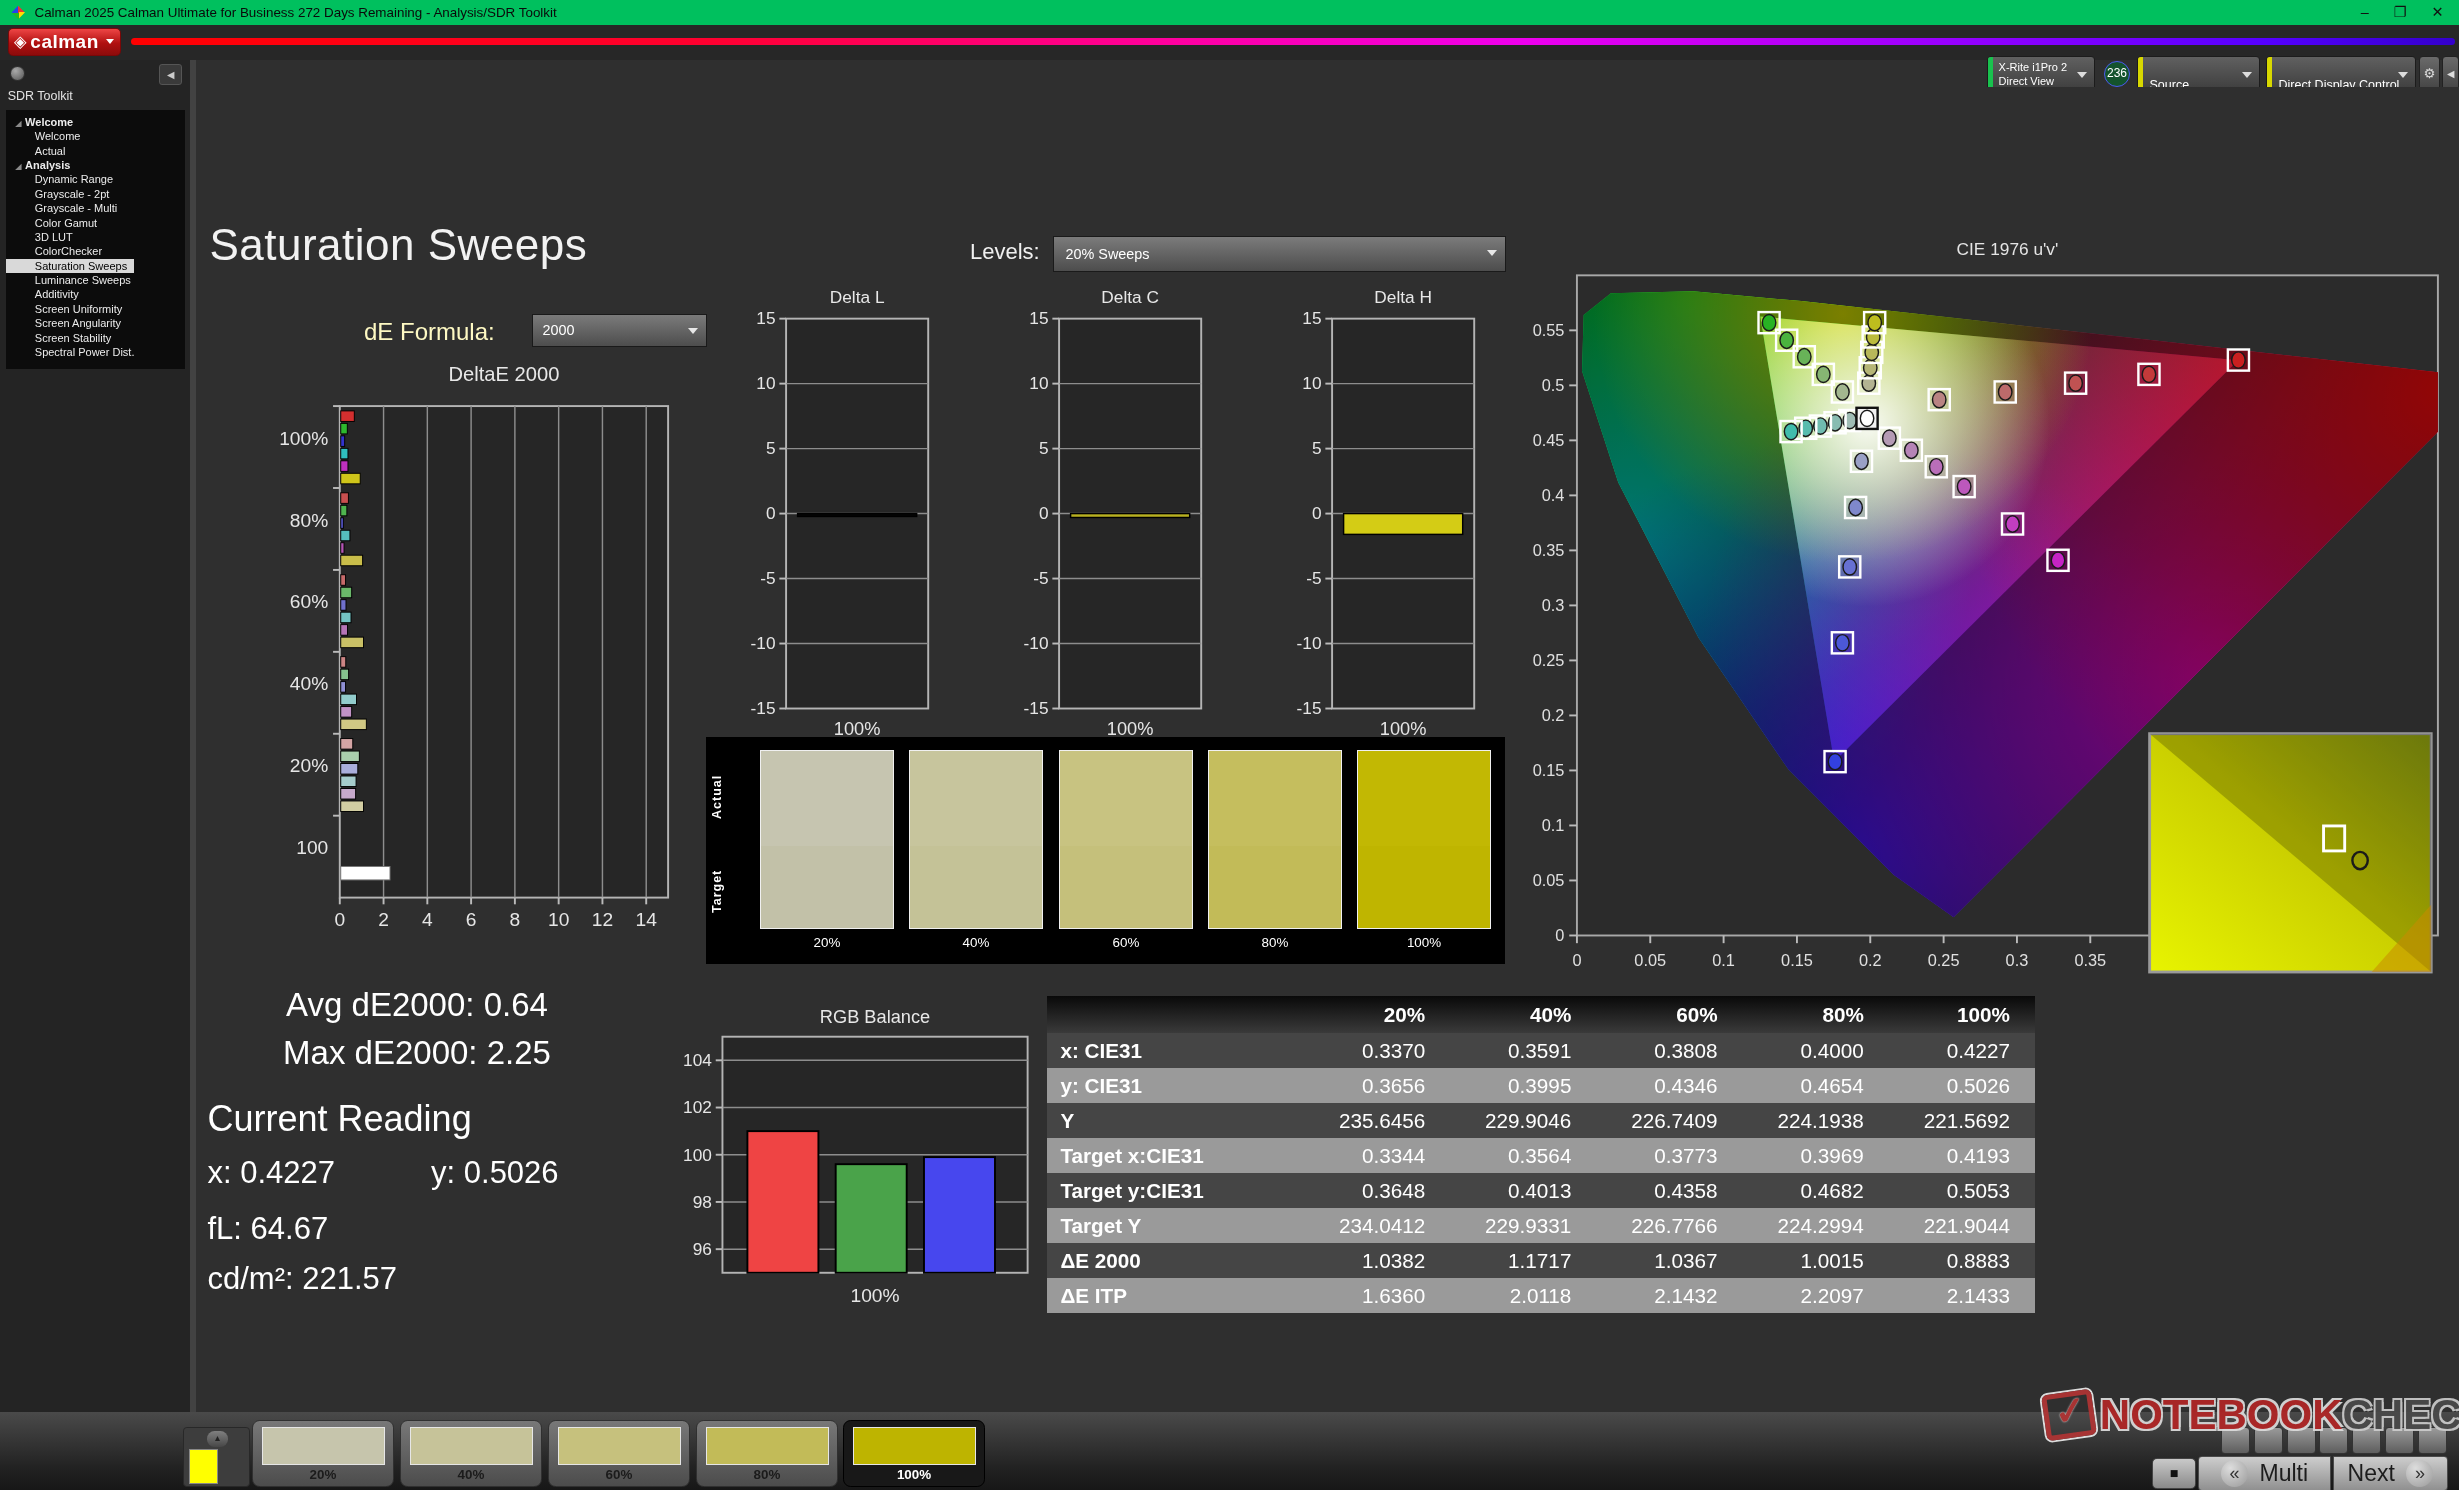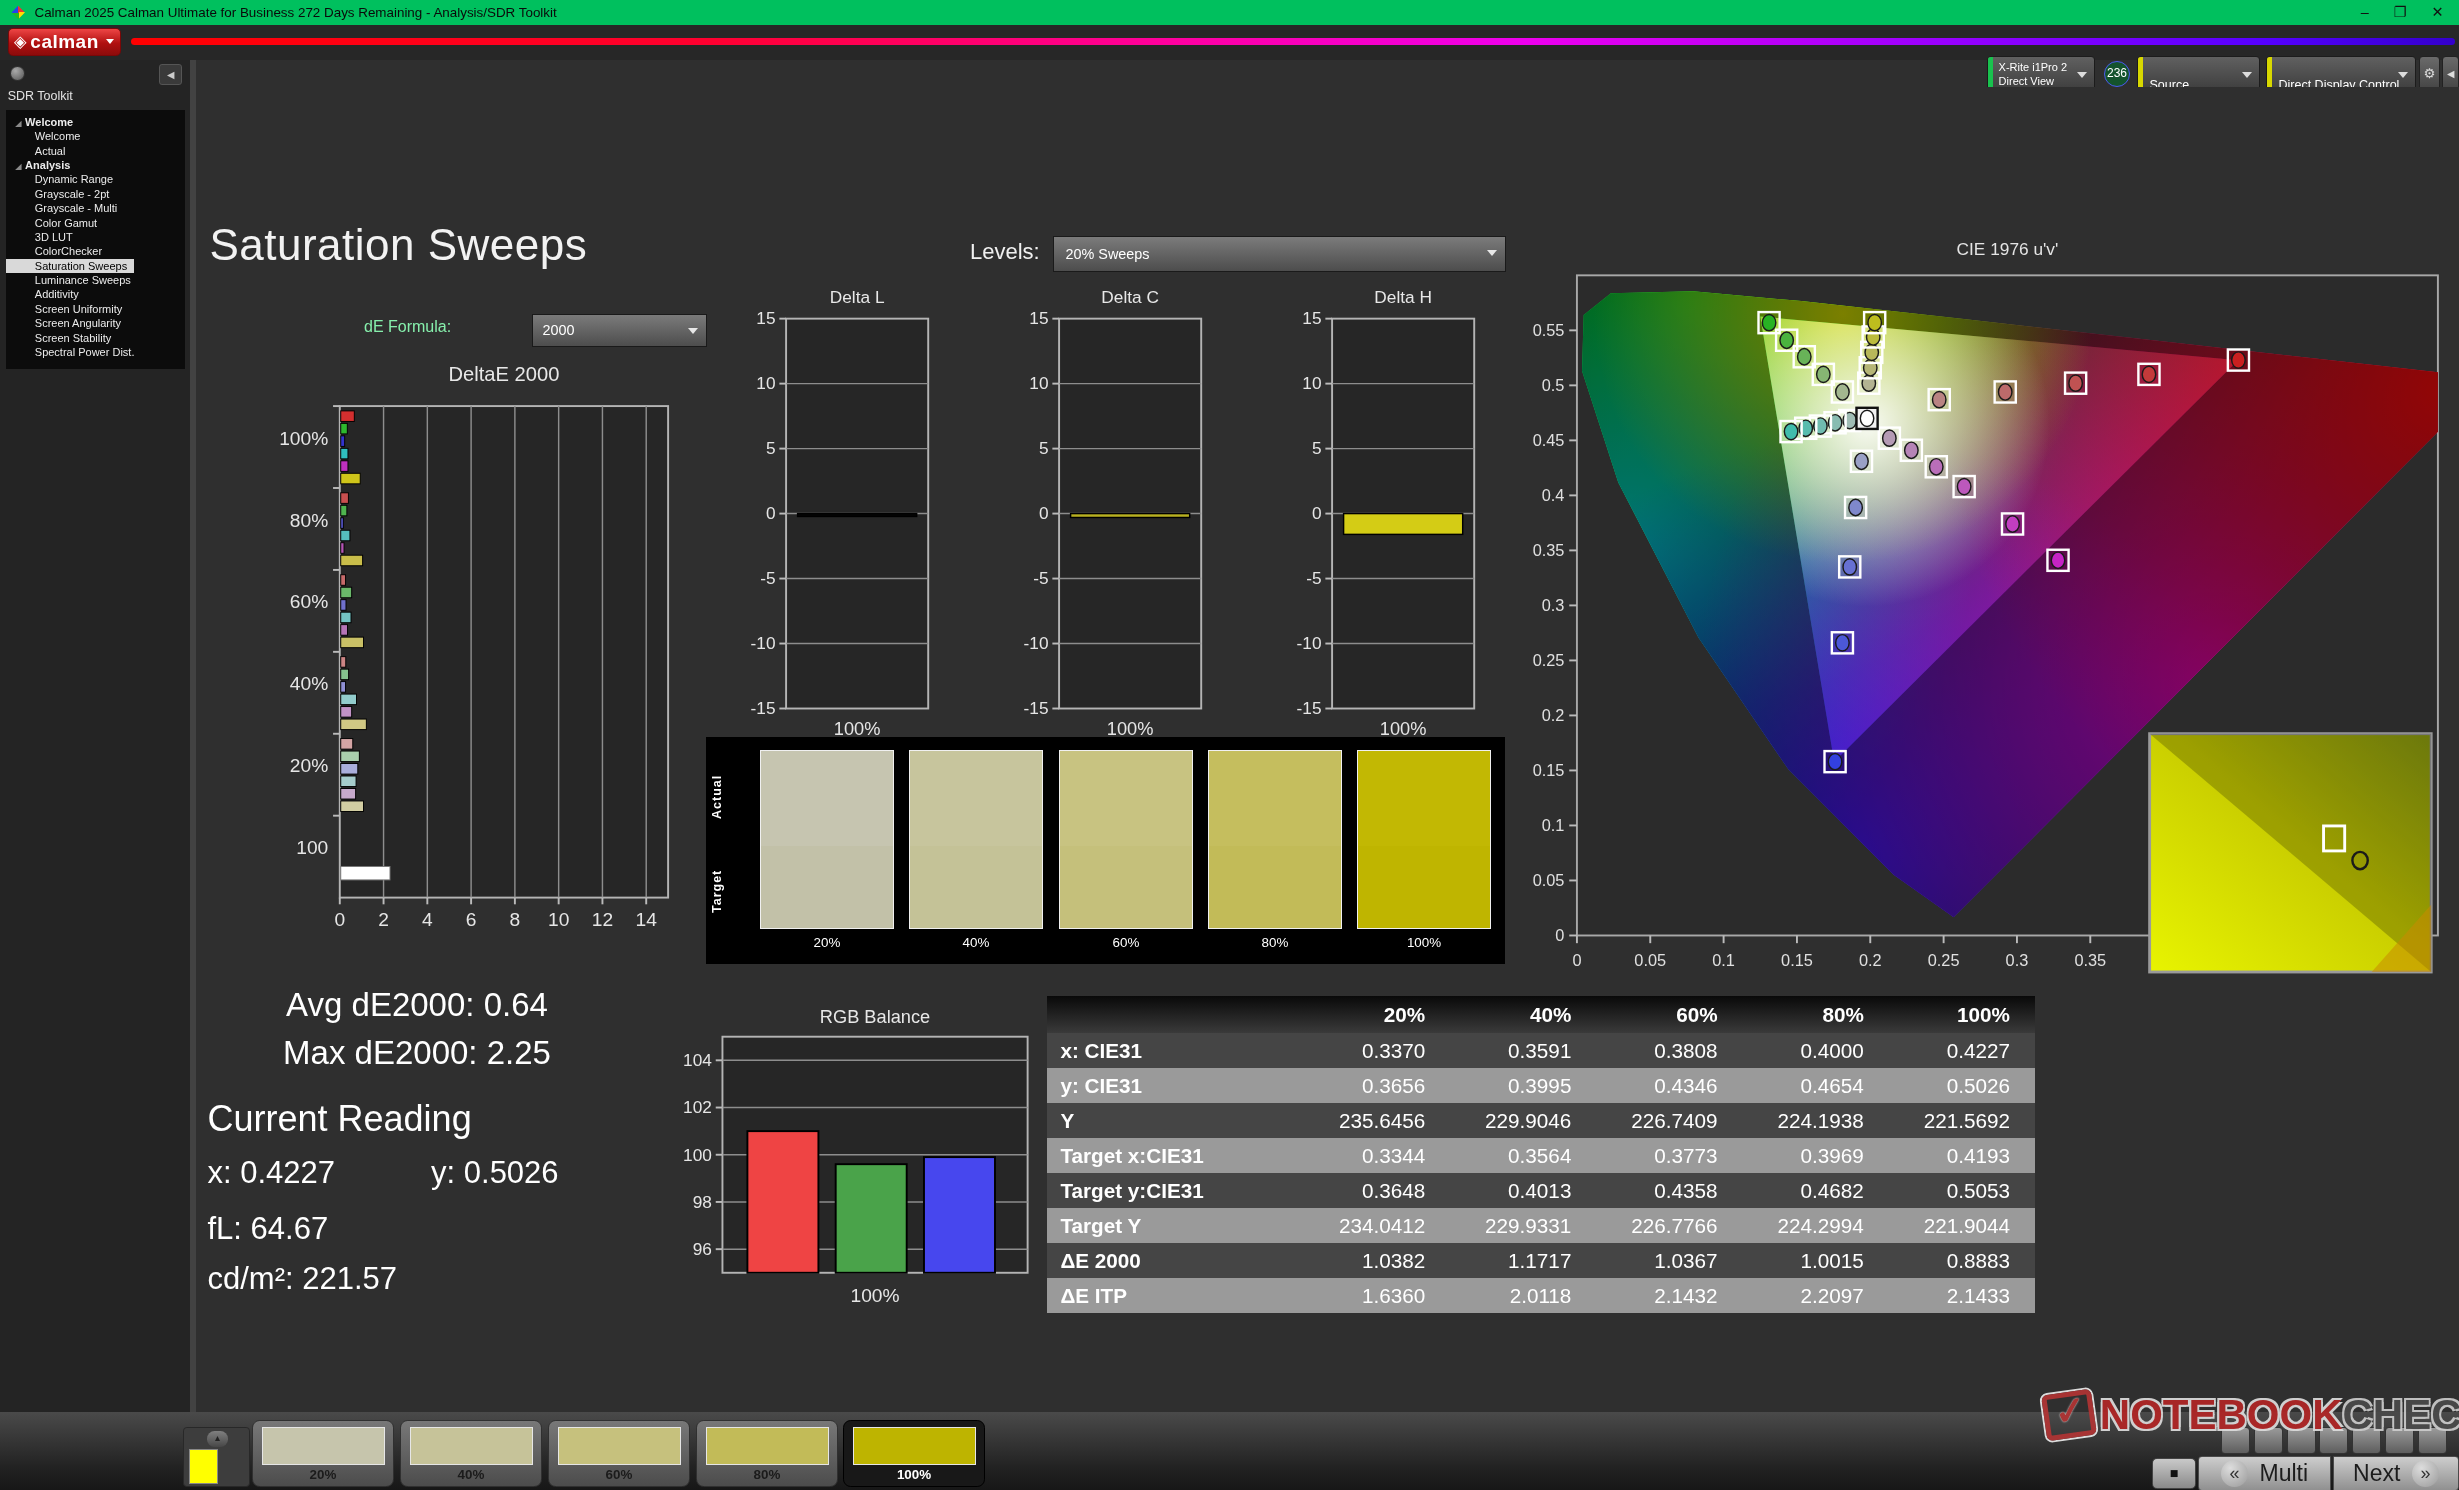--- a/index.html
+++ b/index.html
@@ -53,21 +53,21 @@
   .ddc-box { left:279px; width:150px; }
   .gear-btn, .mini-collapse { position:absolute; top:1.9px; height:35px; background:linear-gradient(#6a6a6a,#444); border:1px solid #222; border-radius:3.8px; color:#ddd; text-align:center; }
   .gear-btn { left:432px; width:21px; font-size:13.4px; line-height:33px; }
   .mini-collapse { left:455px; width:17.3px; font-size:9.6px; line-height:33px; }
 
   
   .main { position:absolute; left:196px; top:87px; width:2263px; height:1325px; background:#2f2f2f; }
   .page-title { position:absolute; left:13.4px; top:133px; font-size:44px; font-weight:300; color:#f2f2f2; letter-spacing:0.5px; }
   .levels-label { position:absolute; left:774px; top:152px; font-size:22px; color:#f0f0f0; }
   .levels-dd { position:absolute; left:857px; top:149px; width:453px; height:36px; background:linear-gradient(#7b7b7b,#4d4d4d); border:1px solid #1a1a1a; color:#fff; font-size:14.4px; line-height:34px; padding-left:11.5px; }
-  .deform-label { position:absolute; left:168px; top:231px; font-size:16px; color:#86efac; }
+  .deform-label { position:absolute; left:168px; top:231px; font-size:24px; color:#fef9c3; }
   .deform-dd { position:absolute; left:336px; top:227px; width:175px; height:33px; background:linear-gradient(#7b7b7b,#4d4d4d); border:1px solid #1a1a1a; color:#fff; font-size:14.4px; line-height:31px; padding-left:9.6px; }
   .dd-caret { position:absolute; right:7.7px; top:12.5px; width:0; height:0; border-left:5.8px solid transparent; border-right:5.8px solid transparent; border-top:6.7px solid #e8e8e8; }
 
   svg text { font-family:"Liberation Sans",sans-serif; }
 
   .deltae-svg  { position:absolute; left:59px;  top:273px; }
   .dl-svg { position:absolute; left:542px;  top:199px; }
   .dc-svg { position:absolute; left:815px;  top:199px; }
   .dh-svg { position:absolute; left:1088px; top:199px; }
   .rgb-svg { position:absolute; left:465px; top:919px; }
@@ -109,21 +109,21 @@
   .tile .tsw { position:absolute; left:8.6px; top:6.7px; width:123px; height:38px; border:1px solid #e6e6e6; }
   .tile .tlabel { position:absolute; left:0; right:0; bottom:3.8px; text-align:center; font-size:13.4px; font-weight:bold; color:#1b1b1b; }
   .tile.selected { background:#181818; border-color:#000; }
   .tile.selected .tlabel { color:#fff; }
 
   .small-btn-row { position:absolute; left:2221px; top:15.4px; display:flex; gap:3.8px; }
   .small-btn { width:29px; height:27px; border-radius:3.8px; background:linear-gradient(#9a9a9a,#5e5e5e); border:1px solid #333; }
   .stop-btn { position:absolute; left:2152px; top:46px; width:44px; height:31px; border-radius:4.8px; background:linear-gradient(#c9c9c9,#8a8a8a); border:1px solid #444; text-align:center; line-height:29px; font-size:14.4px; color:#111; }
   .back-btn, .next-btn { position:absolute; top:44px; height:35px; background:linear-gradient(#cdcdcd,#909090); border:1px solid #4a4a4a; color:#1c1c1c; font-size:23px; display:flex; align-items:center; justify-content:center; gap:11.5px; }
   .back-btn { left:2198px; width:133px; border-radius:3.8px 0 0 3.8px; }
-  .next-btn { left:2333px; width:126px; border-radius:0 3.8px 3.8px 0; }
+  .next-btn { left:2333px; width:115px; border-radius:0 3.8px 3.8px 0; }
   .chev { width:27px; height:27px; border-radius:50%; background:radial-gradient(circle at 35% 30%,#ddd,#999); color:#333; font-size:18px; line-height:26px; text-align:center; }
 
   .watermark { position:absolute; left:2044px; top:-21px; display:flex; align-items:center; pointer-events:none; }
   .wm-ico { width:50px; height:46px; border:5.8px solid #b43434; border-radius:5.8px; transform:rotate(-8deg); position:relative; box-shadow:0 0 0 1.9px #eee; opacity:.9; }
   .wm-ico span { position:absolute; left:5.8px; top:-7.7px; color:#b43434; font-size:38px; font-weight:bold; text-shadow:0 0 1.9px #fff; }
   .wm-t1 { font-size:42px; font-weight:bold; color:#b22626; margin-left:5.8px; text-shadow:-1.9px -1.9px 0 #ddd,1.9px -1.9px 0 #ddd,-1.9px 1.9px 0 #ddd,1.9px 1.9px 0 #ddd; opacity:.92; }
   .wm-t2 { font-size:42px; font-weight:bold; color:#4a4a4a; text-shadow:-1.9px -1.9px 0 #ccc,1.9px -1.9px 0 #ccc,-1.9px 1.9px 0 #ccc,1.9px 1.9px 0 #ccc; opacity:.92; }
 </style>
 </head>
 <body>

